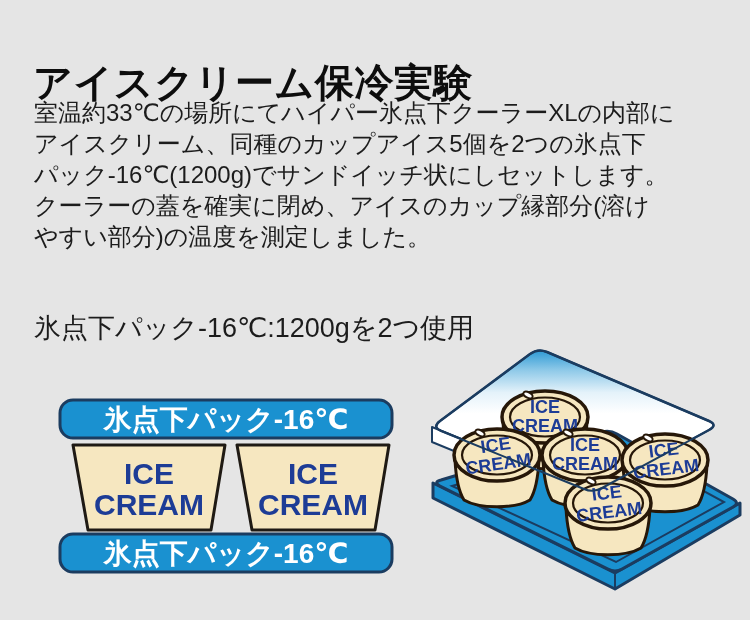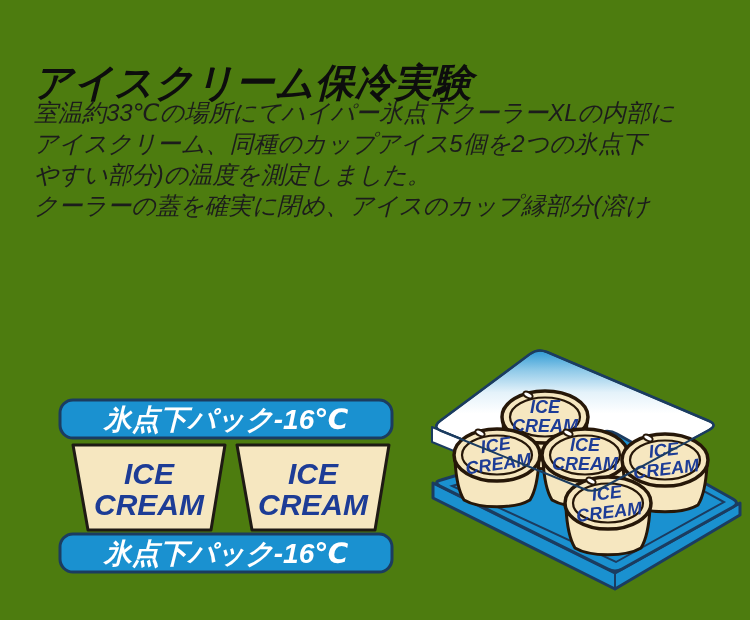--- a/index.html
+++ b/index.html
@@ -5,23 +5,22 @@
   :root{
     --pack-blue:#1a91d0;
     --pack-outline-navy:#1b3c60;
     --cup-cream:#f6e7c0;
     --cup-outline:#261708;
     --cup-text-navy:#1d3c96;
     --body-text:#1c1c1c;
   }
   html,body{margin:0;padding:0;background:#ffffff;}
   .page{
-    position:relative;width:750px;height:620px;background:#4d7c0f;overflow:hidden;
+    position:relative;width:750px;height:620px;background:#e5e5e5;overflow:hidden;
     font-family:"Liberation Sans","DejaVu Sans",sans-serif;
-    font-style:italic;
   }
   .title{
     position:absolute;left:33px;top:30px;
     font-size:39px;font-weight:900;color:#0d0d0d;letter-spacing:0.5px;white-space:nowrap;
   }
   .body-text{
     position:absolute;left:34px;top:97px;
     font-size:24px;line-height:31px;color:var(--body-text);white-space:nowrap;
   }
   .specs{
@@ -54,25 +53,27 @@
 </head>
 <body>
 
 <div class="page">
 
   <h1 class="title">アイスクリーム保冷実験</h1>
 
   <div class="body-text">
     <div>室温約33℃の場所にてハイパー氷点下クーラーXLの内部に</div>
     <div>アイスクリーム、同種のカップアイス5個を2つの氷点下</div>
+    <div>パック-16℃(1200g)でサンドイッチ状にしセットします。</div>
+    <div>クーラーの蓋を確実に閉め、アイスのカップ縁部分(溶け</div>
     <div>やすい部分)の温度を測定しました。</div>
-    <div>クーラーの蓋を確実に閉め、アイスのカップ縁部分(溶け</div>
   </div>
 
   <div class="specs">
+    <div>氷点下パック-16℃:1200gを2つ使用</div>
   </div>
 
   <svg id="side-svg" width="336" height="176" viewBox="0 0 336 176">
     <g>
       <rect class="pack-rect" x="2" y="2" width="332" height="38" rx="13"></rect>
       <text class="pack-bar-label" x="168" y="31">氷点下パック-16℃</text>
     </g>
     <g>
       <path class="trap" d="M 15,47 L 167,47 L 153,132 L 30,132 Z"></path>
       <text class="trap-label" x="91" y="86">ICE</text>

